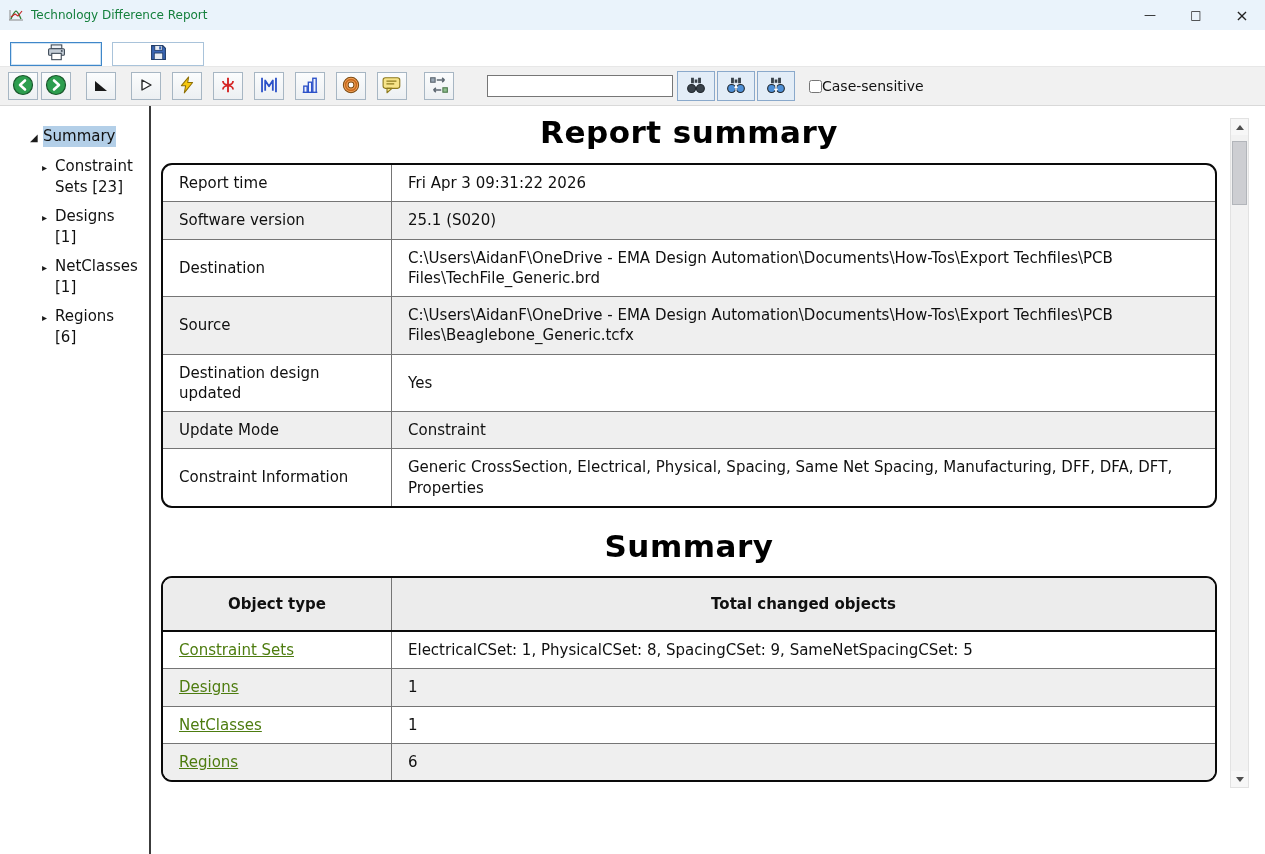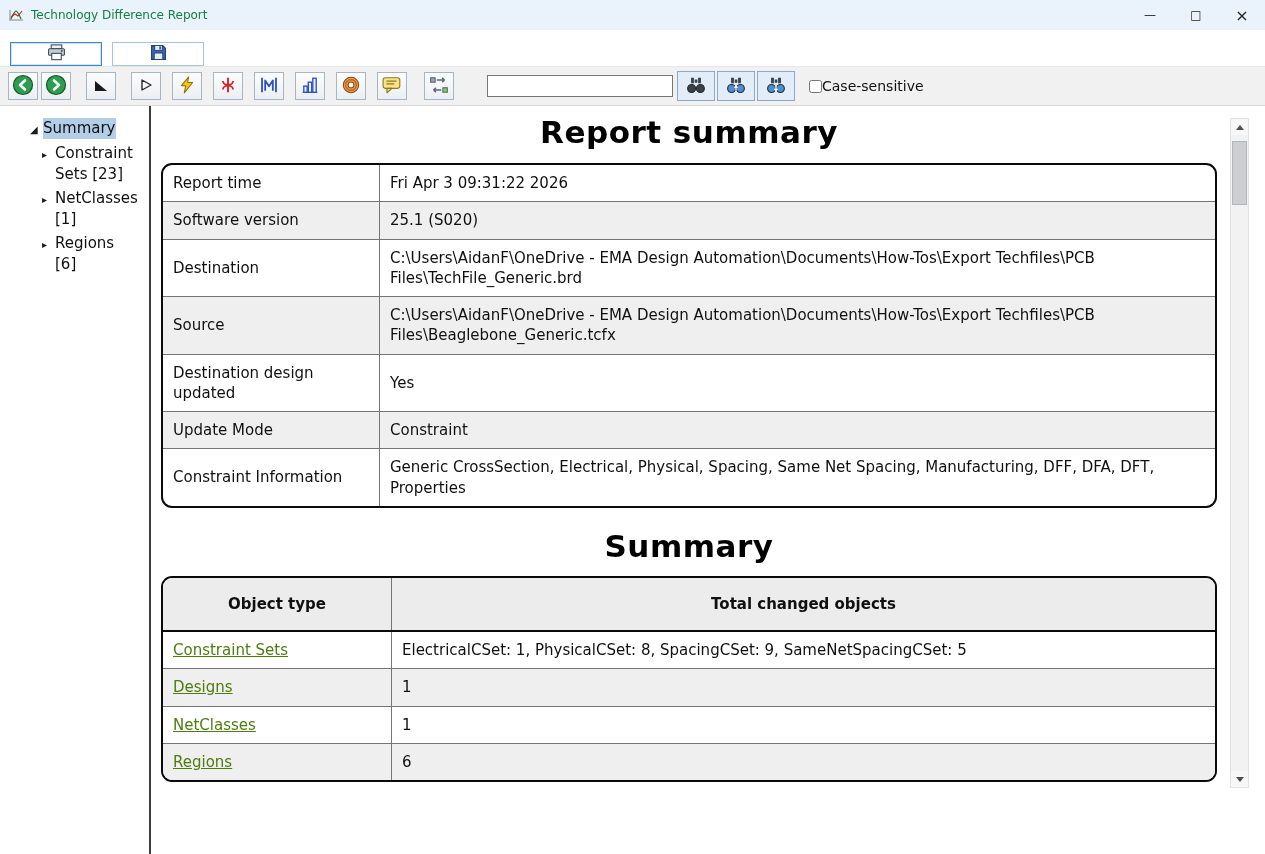--- a/index.html
+++ b/index.html
@@ -55,41 +55,41 @@
     display:flex;align-items:center;justify-content:center;
   }
   .find-btn.first{margin-left:4px;}
   .case-label{display:flex;align-items:center;margin-left:12px;font-size:14px;gap:0;}
   .case-label input{margin:0;width:13px;height:13px;}
 
   
   .main{flex:1;display:flex;min-height:0;}
   .sidebar{width:149px;background:#fff;padding-top:12px;font-size:15px;overflow:hidden;flex:none;}
   .splitter{width:2px;background:#3c3c3c;flex:none;}
-  .tree-item{padding-left:30px;margin-bottom:3px;line-height:21px;cursor:default;}
+  .tree-item{padding-left:30px;margin-bottom:3px;line-height:21px;cursor:default;margin-top:8px;}
   .tree-item.child{padding-left:42px;}
   .tree-marker{display:inline-block;width:13px;font-size:10px;color:#1a1a1a;}
   .tree-label{display:inline-block;max-width:72px;vertical-align:top;}
   .tree-item:first-child .tree-label{max-width:100px;}
   .tree-label.selected{background:#b3cfe8;}
 
   .content{flex:1;position:relative;min-width:0;background:#fff;}
   .report-viewport{height:688px;overflow:hidden;padding:0 46px 0 8px;}
 
   .doc-title{
     font-size:31px;font-weight:bold;text-align:center;margin:8px 0 13px;color:#000;
     letter-spacing:0.5px;
   }
   .doc-title.summary{margin-top:20px;margin-bottom:12px;}
 
   .tbl-wrap{
     border:2px solid #0a0a0a;border-radius:11px;overflow:hidden;background:#fff;margin:0 2px;
   }
   table.report-table{width:100%;border-collapse:collapse;font-size:15px;color:#101010;}
-  .report-table td,.report-table th{padding:8px 10px;vertical-align:middle;text-align:left;line-height:1.35;}
+  .report-table td,.report-table th{padding:8px 16px;vertical-align:middle;text-align:left;line-height:1.35;}
   .report-table .label-cell{width:196px;border-right:1px solid #757575;}
   .report-table tbody tr:not(:first-child) td{border-top:1px solid #757575;}
   .report-table tbody tr:nth-child(even){background:#efefef;}
   .report-table thead th{
     background:#ececec;border-bottom:2px solid #0a0a0a;font-weight:bold;text-align:center;
     padding:16px;
   }
   .report-table thead th.label-cell{border-right:1px solid #757575;}
   a.report-link{color:#4d7c0f;text-decoration:underline;}
 
@@ -281,20 +281,21 @@
       <input type="checkbox" style="">
       <span>Case-sensitive</span>
     </label>
   </div>
 
   <div class="main">
     <aside class="sidebar">
       <div>
           <div class="tree-item"><span class="tree-marker">◢</span><span class="tree-label selected">Summary</span></div>
           <div class="tree-item child"><span class="tree-marker">▸</span><span class="tree-label">Constraint Sets [23]</span></div>
+          <div class="tree-item child"><span class="tree-marker">▸</span><span class="tree-label">Designs [1]</span></div>
           <div class="tree-item child"><span class="tree-marker">▸</span><span class="tree-label">NetClasses [1]</span></div>
           <div class="tree-item child"><span class="tree-marker">▸</span><span class="tree-label">Regions [6]</span></div>
         </div>
     </aside>
     <div class="splitter"></div>
 
     <section class="content">
       <div class="report-viewport">
 
         <h1 class="doc-title">Report summary</h1>

